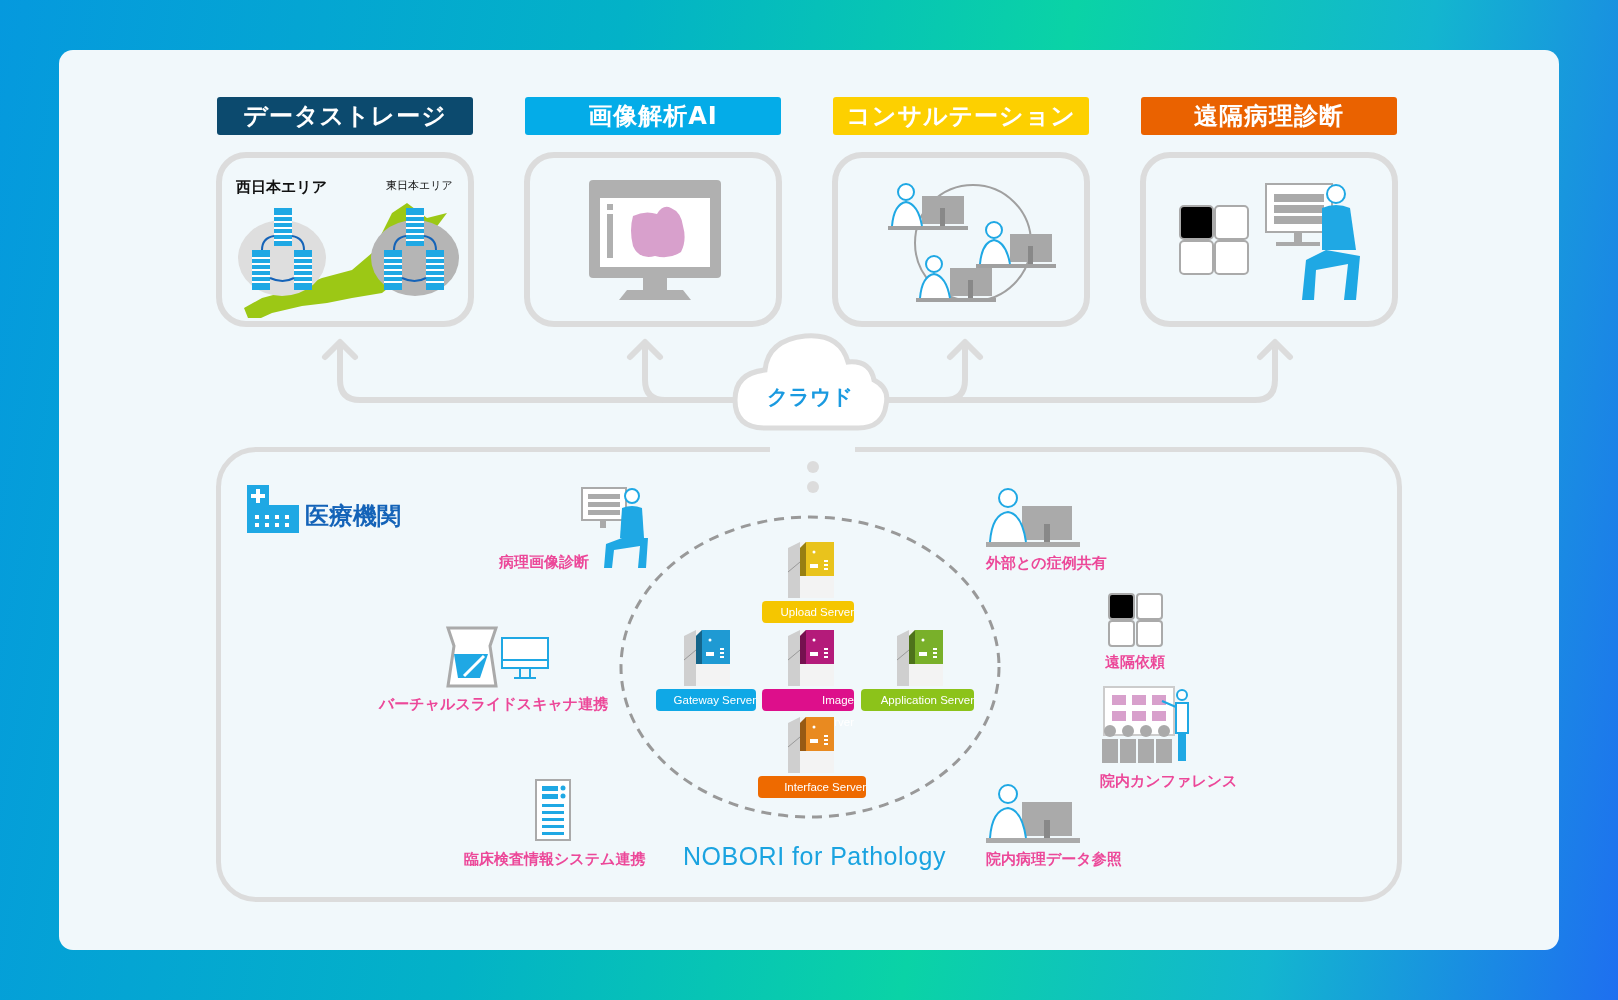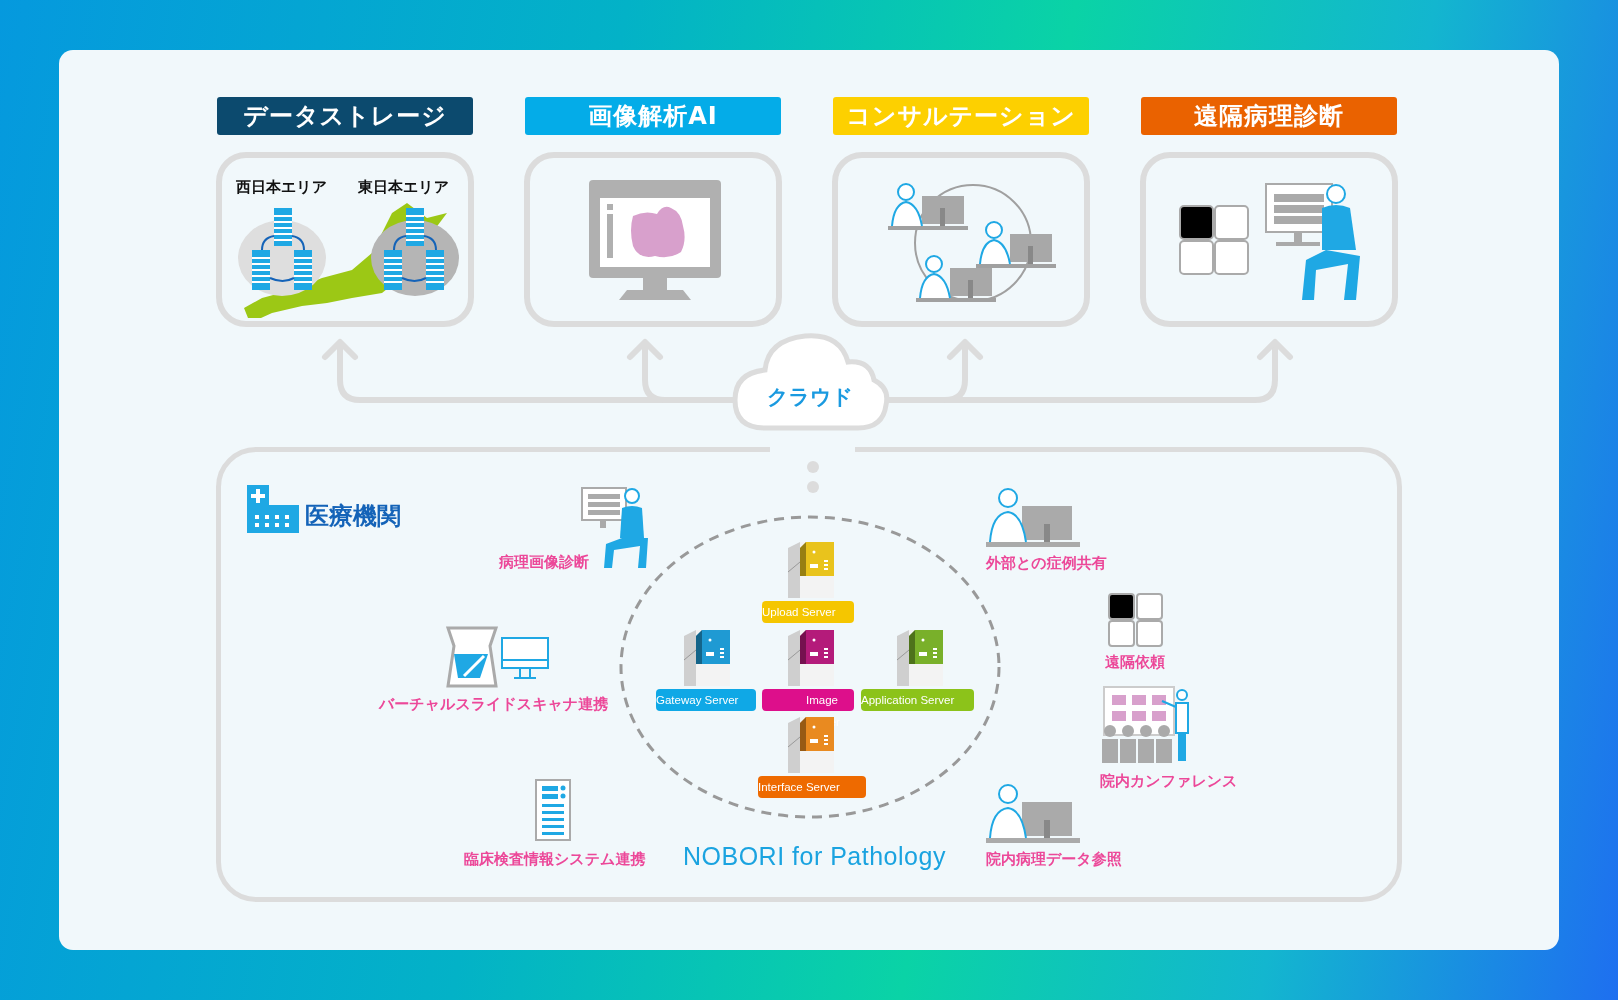--- a/index.html
+++ b/index.html
@@ -26,21 +26,21 @@
   .lines { position: absolute; left: 0; top: 0; width: 1618px; height: 1000px; pointer-events: none; }
   .org-box {
     position: absolute; left: 216px; top: 447px; width: 1186px; height: 455px;
     border: 5px solid #dcdcdc; border-radius: 40px;
   }
   .org-gap { position: absolute; left: 770px; top: 440px; width: 85px; height: 14px; background: #f1f8fb; }
   .org-title { position: absolute; left: 305px; top: 500px; color: #1463b8; font-size: 24px; font-weight: bold; text-align: right; }
   .feat { position: absolute; font-size: 15px; font-weight: bold; color: #ec4899; white-space: nowrap; }
   .srv-label {
     position: absolute; height: 22px; border-radius: 4px; color: #fff; font-size: 11.5px;
-    text-align: left; line-height: 22px; font-family: "Liberation Sans", sans-serif;
+    text-align: right; line-height: 22px; font-family: "Liberation Sans", sans-serif;
   }
   .nobori { position: absolute; left: 683px; top: 842px; color: #1aa3e0; font-size: 25px;
     font-family: "Liberation Sans", sans-serif; letter-spacing: 0.5px; }
   .cloud-text { position: absolute; left: 755px; top: 383px; width: 110px; text-align: center;
     color: #1a9ae0; font-size: 21px; font-weight: bold; }
 </style>
 </head>
 <body>
 
 <div class="card"></div>
@@ -69,21 +69,21 @@
 </svg>
 <div class="cloud-text">クラウド</div>
 
 <div class="cat-label" style="left:217px;background:#0c4a6e">データストレージ</div>
 <div class="cat-label" style="left:525px;background:#04ace8">画像解析AI</div>
 <div class="cat-label" style="left:833px;background:#fdd000">コンサルテーション</div>
 <div class="cat-label" style="left:1141px;background:#ea6200">遠隔病理診断</div>
 
 <div class="cat-box" style="left:216px">
   <span class="abs" style="left:14px;top:20px;font-size:15px;font-weight:bold;color:#111">西日本エリア</span>
-  <span class="abs" style="left:136px;top:20px;font-size:15px;font-weight:bold;color:#111">東日本エリア</span>
+  <span class="abs" style="left:164px;top:20px;font-size:11px;font-weight:normal;color:#111">東日本エリア</span>
   <svg class="abs" style="left:10px;top:40px" width="230" height="120">
     <path d="M175 5 L195 20 L215 15 L200 35 L185 50 L175 75 L150 95 L120 100 L95 105 L70 108 L40 115 L18 125 L12 110 L30 100 L60 92 L90 80 L120 72 L140 55 L150 35 L160 15 Z" fill="#9cc815"></path>
     <ellipse cx="50" cy="60" rx="44" ry="38" fill="#dedede"></ellipse>
     <ellipse cx="183" cy="60" rx="44" ry="38" fill="#b5b5b5"></ellipse>
     <g fill="#1fa8e4">
       <rect x="42" y="10" width="18" height="38"></rect>
         <rect x="20" y="52" width="18" height="40"></rect>
         <rect x="62" y="52" width="18" height="40"></rect>
       <rect x="174" y="10" width="18" height="38"></rect>
         <rect x="152" y="52" width="18" height="40"></rect>

